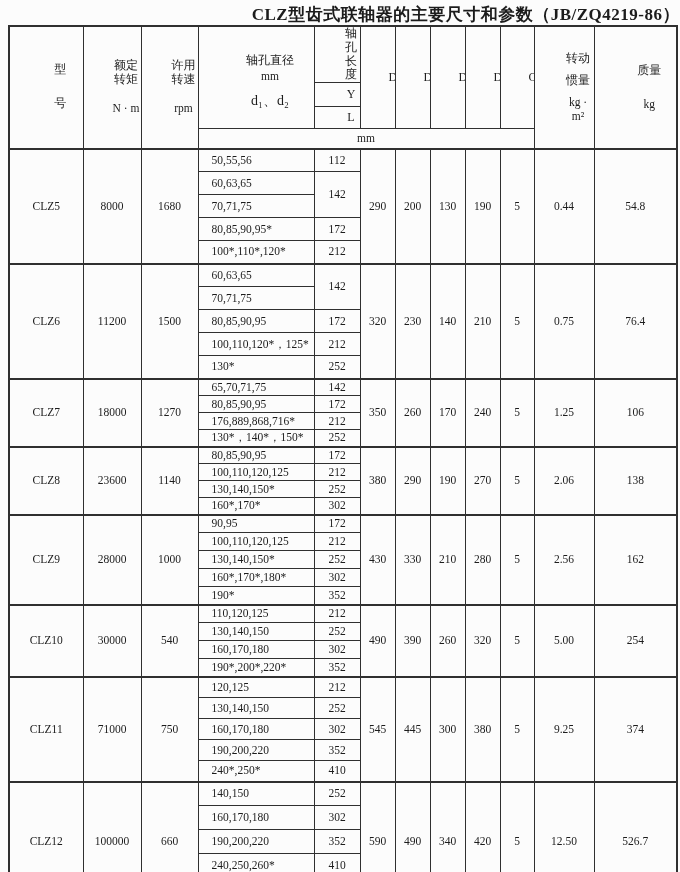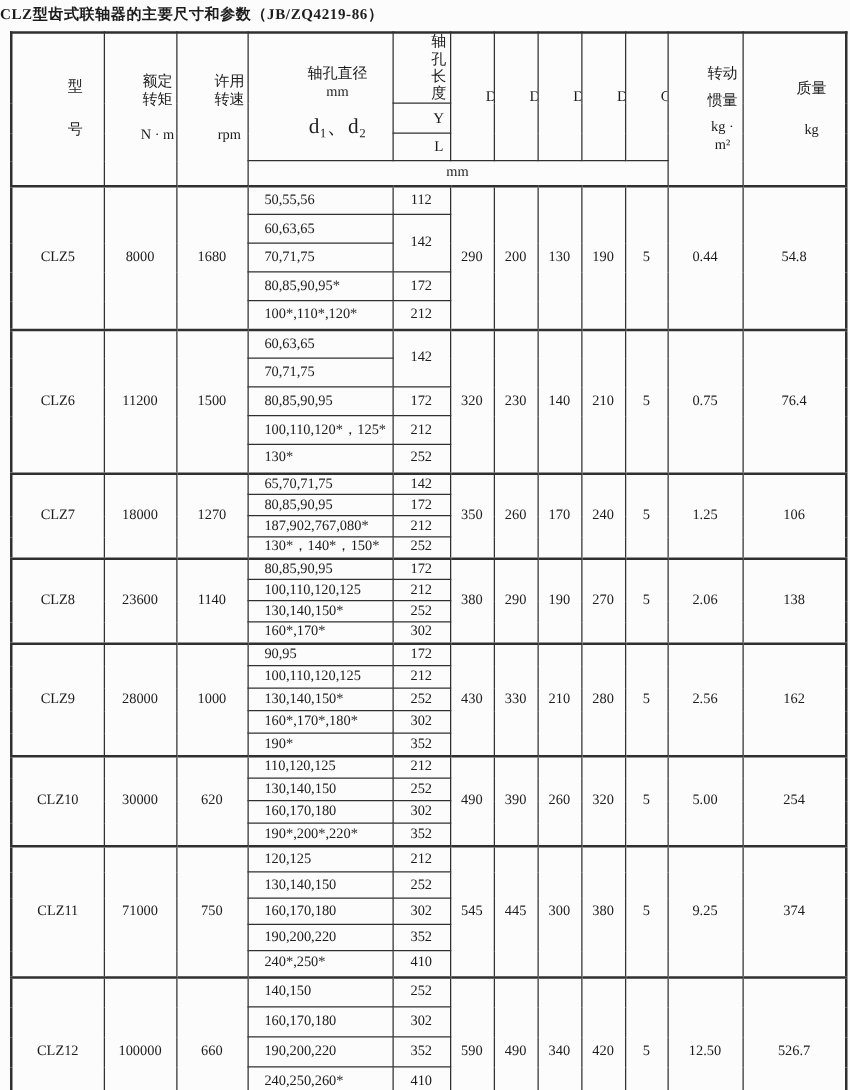--- a/index.html
+++ b/index.html
@@ -4,22 +4,22 @@
 <style>
   html,body { margin:0; padding:0; }
   body {
     width:680px; height:872px;
     background:#fcfcfc;
     font-family:"Liberation Serif","DejaVu Serif",serif;
     color:#1c1c1c;
     overflow:hidden;
   }
   .title {
-    text-align:left;
-    font-size:12px;
+    text-align:right;
+    font-size:17px;
     font-weight:700;
     padding-top:3px;
     letter-spacing:.5px;
     height:22px;
   }
   table.spec {
     border-collapse:collapse;
     table-layout:fixed;
     margin-left:8px;
     width:668px;
@@ -45,21 +45,21 @@
   tr.rh24 { height:24px; }
   td.hc { font-size:12px;padding-left:28px; }
   .vstack {
     display:flex; flex-direction:column;
     justify-content:space-evenly; align-items:center;
   }
   .sh88 { height:88px; }
   .bore-head div { line-height:1.25; }
   .bh1 { margin-top:7px;font-family:Liberation Serif, serif; }
   .bh2 { margin-top:1px; font-size:11.5px; }
-  .bh3 { margin-top:9px; font-size:17px; }
+  .bh3 { margin-top:9px; font-size:14px; }
   .unit { font-size:11.5px; }
 </style>
 </head>
 <body>
 
 <div class="title">CLZ型齿式联轴器的主要尺寸和参数（JB/ZQ4219-86）</div>
 
 <table class="spec">
   <colgroup>
     <col style="width:74px">
@@ -203,21 +203,21 @@
     <td rowspan="4">240</td>
     <td rowspan="4">5</td>
     <td rowspan="4">1.25</td>
     <td rowspan="4">106</td>
   </tr>
   <tr class="rh17">
     <td class="bore">80,85,90,95</td>
     <td>172</td>
   </tr>
   <tr class="rh17">
-    <td class="bore">187,902,767,080*</td>
+    <td class="bore">176,889,868,716*</td>
     <td>212</td>
   </tr>
   <tr class="rh17">
     <td class="bore">130*，140*，150*</td>
     <td>252</td>
   </tr>
 
   <tr class="rh17 gs">
     <td rowspan="4">CLZ8</td>
     <td rowspan="4">23600</td>
@@ -272,21 +272,21 @@
     <td>302</td>
   </tr>
   <tr class="rh18">
     <td class="bore">190*</td>
     <td>352</td>
   </tr>
 
   <tr class="rh18 gs">
     <td rowspan="4">CLZ10</td>
     <td rowspan="4">30000</td>
-    <td rowspan="4">620</td>
+    <td rowspan="4">540</td>
     <td class="bore">110,120,125</td>
     <td>212</td>
     <td rowspan="4">490</td>
     <td rowspan="4">390</td>
     <td rowspan="4">260</td>
     <td rowspan="4">320</td>
     <td rowspan="4">5</td>
     <td rowspan="4">5.00</td>
     <td rowspan="4">254</td>
   </tr>

